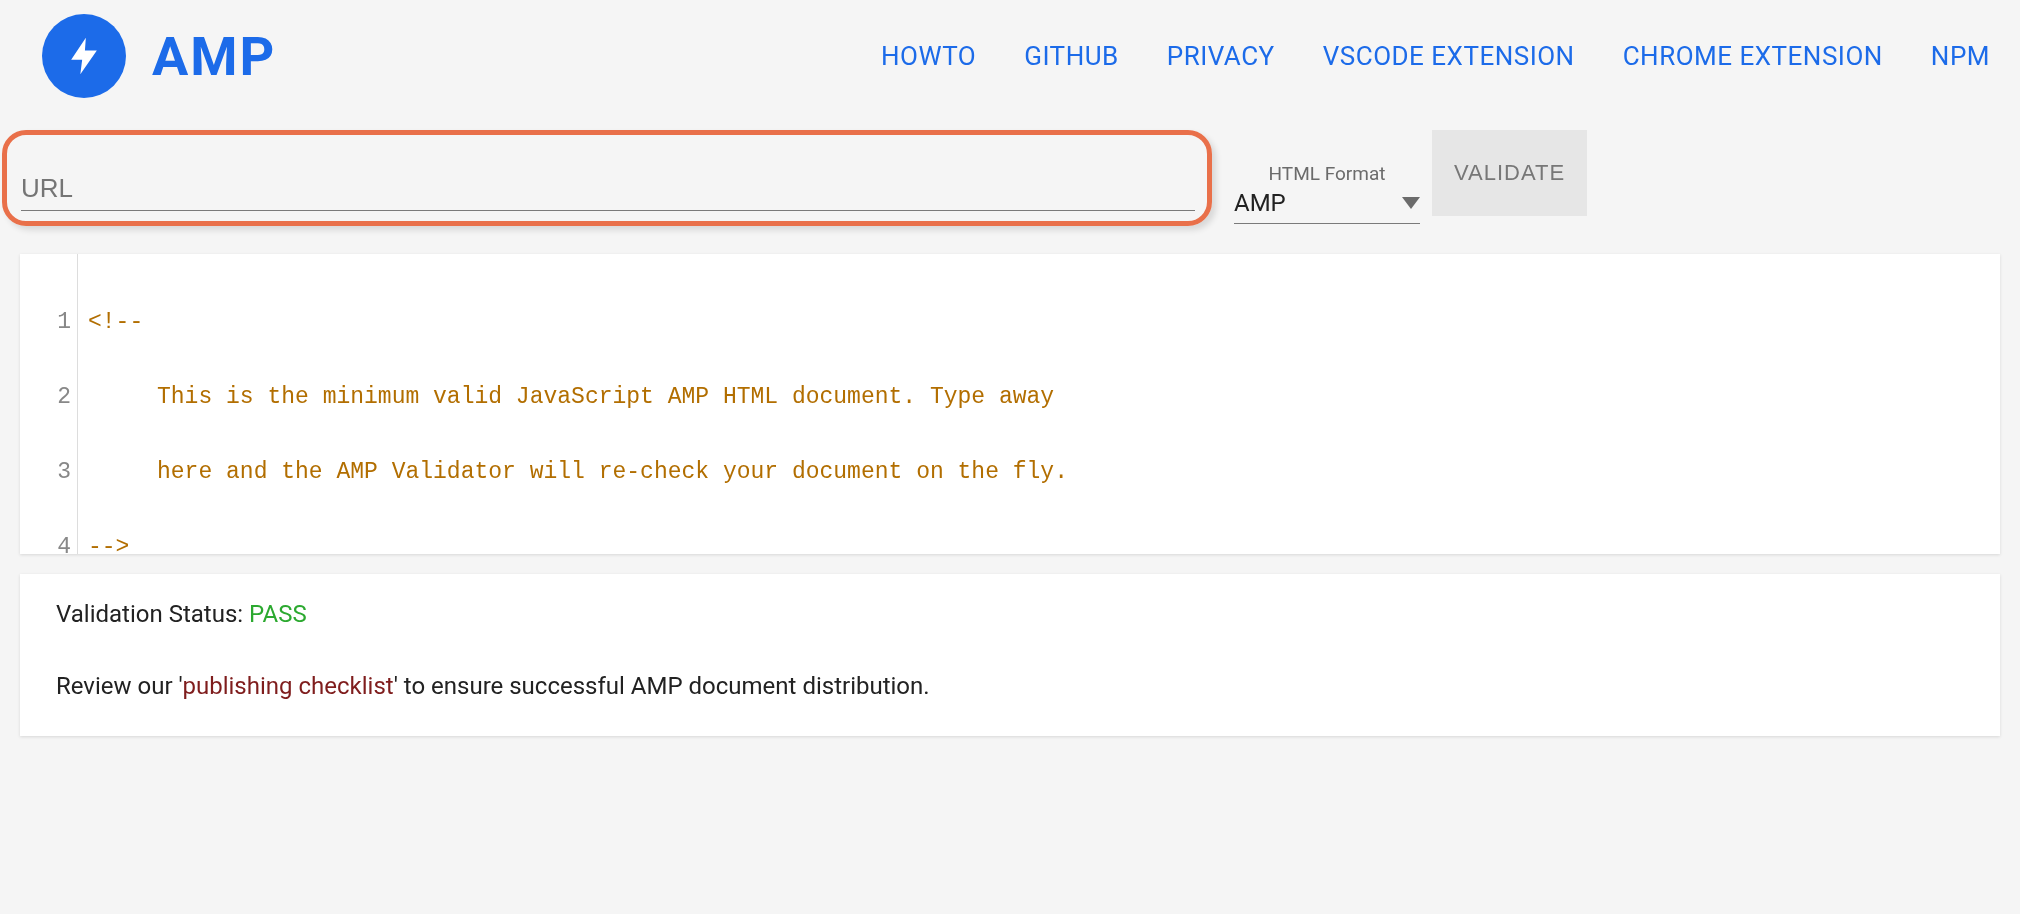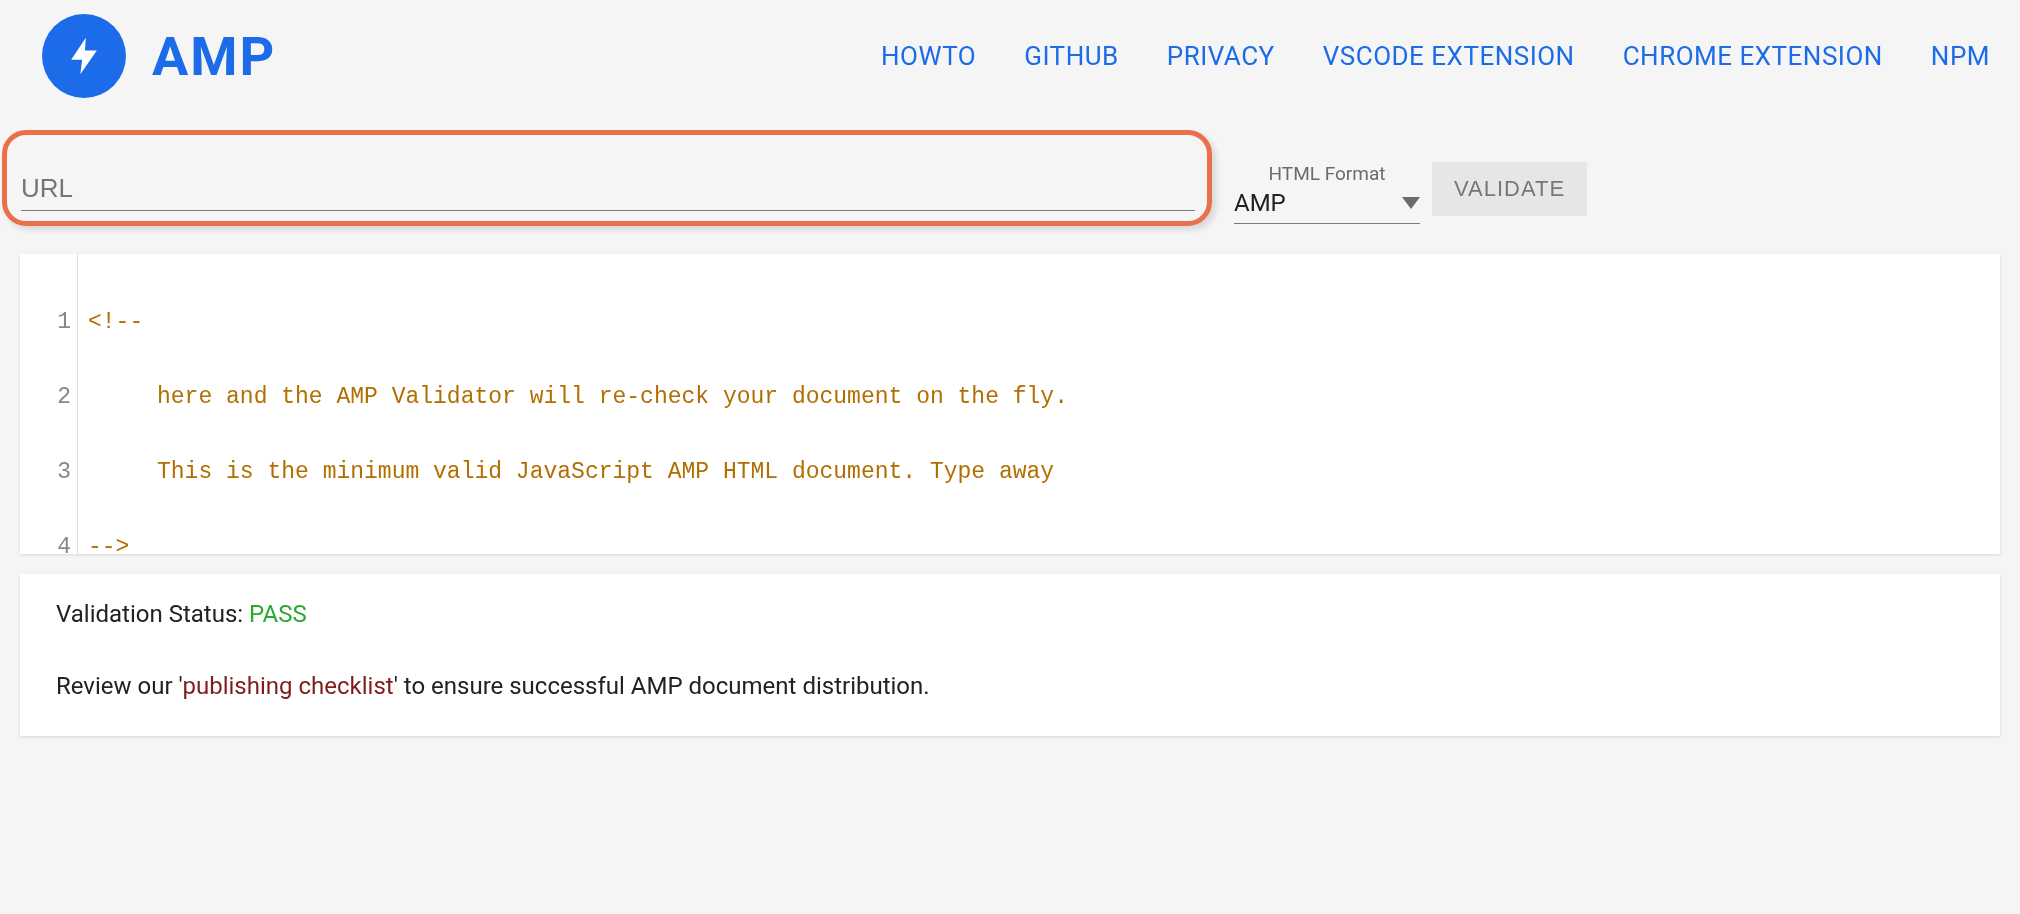--- a/index.html
+++ b/index.html
@@ -91,21 +91,21 @@
   cursor: pointer;
 }
 .format-select svg { width: 18px; height: 12px; fill: #6b6b6b; }
 .validate-btn {
   flex: 0 0 auto;
   background: #e6e6e6;
   color: #777;
   border: none;
   font-size: 22px;
   letter-spacing: 1px;
-  padding: 14px 22px;
+  padding: 30px 22px;
   cursor: pointer;
   margin-bottom: 10px;
 }
 .editor-card {
   background: #fff;
   margin: 28px 20px 0 20px;
   box-shadow: 0 1px 3px rgba(0,0,0,0.12);
   height: 300px;
   overflow: hidden;
   position: relative;
@@ -190,22 +190,22 @@
       
       
       
       
       
       
       
     </div>
     <div class="lines">
       <div><span class="c-comment">&lt;!--</span></div>
+      <div><span class="c-comment">     This is the minimum valid JavaScript AMP HTML document. Type away</span></div>
       <div><span class="c-comment">     here and the AMP Validator will re-check your document on the fly.</span></div>
-      <div><span class="c-comment">     This is the minimum valid JavaScript AMP HTML document. Type away</span></div>
       <div><span class="c-comment">--&gt;</span></div>
       
       
       
       
       
       
       
       
     </div>

